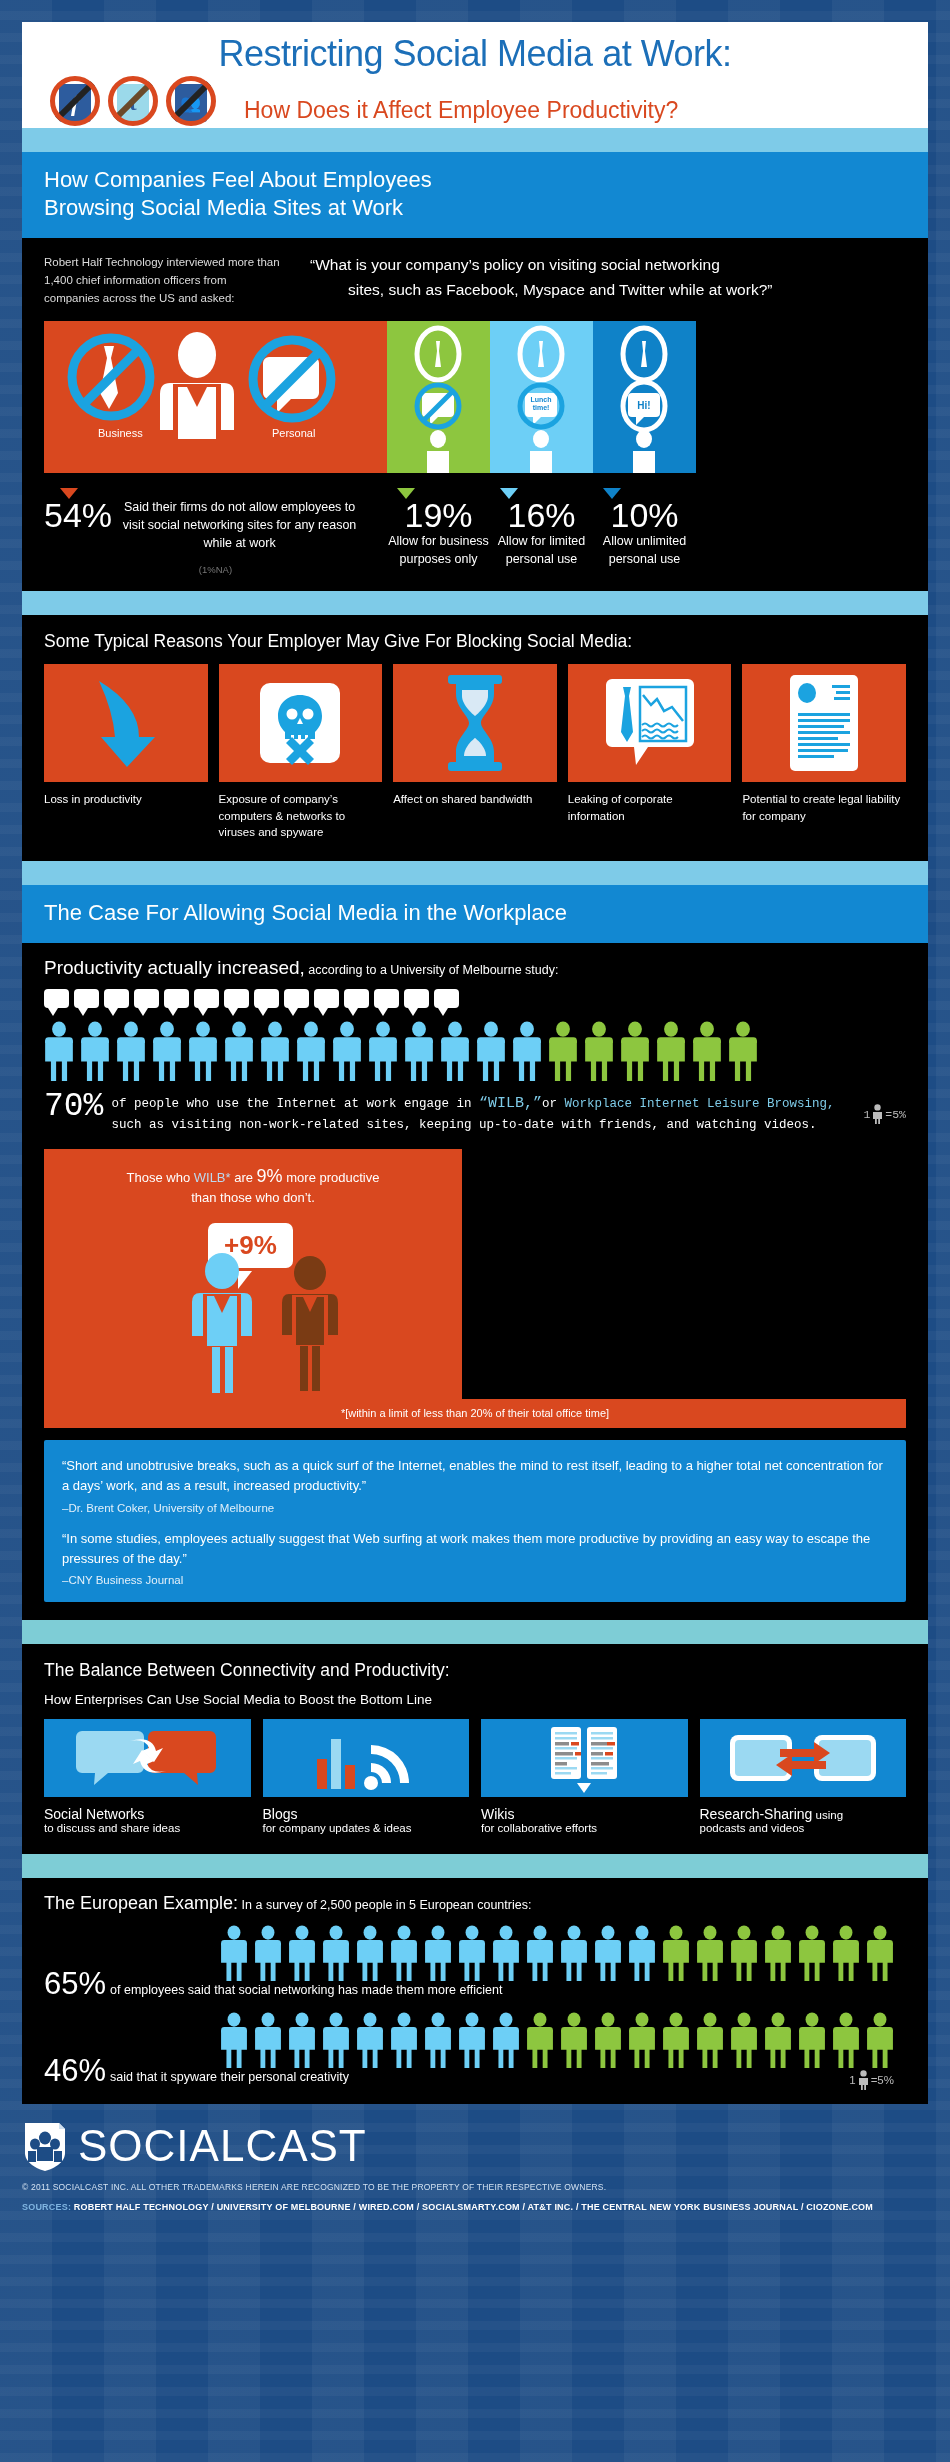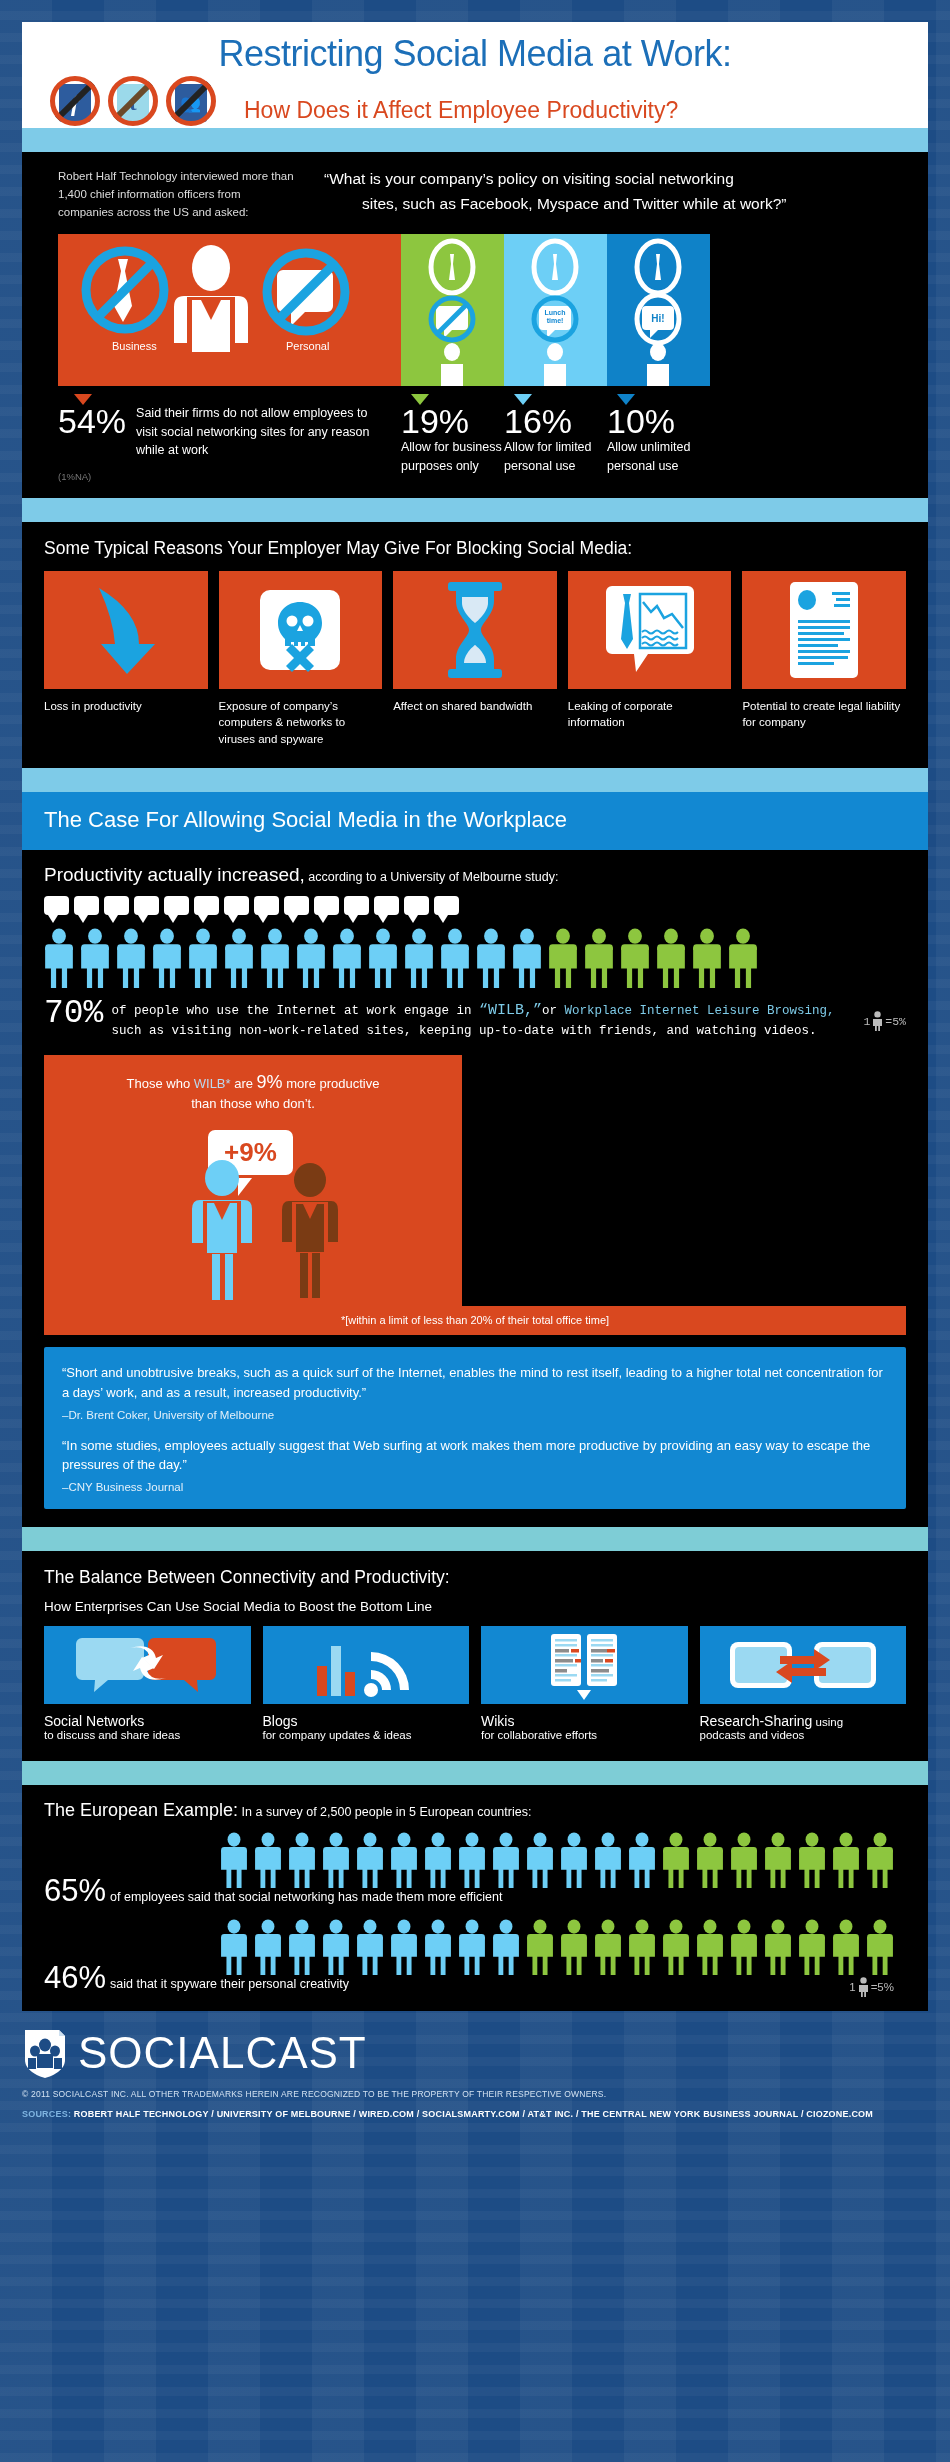--- a/index.html
+++ b/index.html
@@ -53,36 +53,36 @@
   .bar-lightblue.teal { background:#7ecdd6; }
 
   
   .sec-title {
     margin:0 22px; background:#1288d2; color:#fff;
     padding:14px 22px 16px 22px;
   }
   .sec-title .line { font-size:22px; line-height:1.28; font-weight:400; }
 
   
-  .s1 { padding: 14px 22px 16px 36px; }
+  .s1 { padding: 14px 22px 16px 22px; }
   .s1-top { display:flex; gap:26px; align-items:flex-start; }
   .s1-left { width:240px; color:#ddd; font-size:11.5px; line-height:1.55; padding-top:2px;}
   .s1-q { color:#fff; font-size:15.5px; line-height:1.6; padding-top:1px;}
   .s1-q .l2 { display:block; padding-left:38px; }
 
   .bars { display:flex; margin-top:13px; height:152px; }
   .bar { position:relative; overflow:hidden; }
   .bar.b1 { flex:0 0 343px; background:#d9481f; }
   .bar.b2 { flex:0 0 103px; background:#8dc63f; }
   .bar.b3 { flex:0 0 103px; background:#6dcff6; }
   .bar.b4 { flex:0 0 103px; background:#0f82c8; }
 
   .bar-label { position:absolute; color:#fff; font-size:11px; }
 
-  .pct-row { display:flex; margin-top:8px; }
+  .pct-row { display:flex; margin-top:15px;text-align:center; }
   .pct-col { position:relative; padding-top:10px;}
   .tri { position:absolute; top:0; left:18px; width:0;height:0;
          border-left:9px solid transparent; border-right:9px solid transparent; }
   .pct-big { color:#fff; font-size:34px; font-weight:400; line-height:1; }
   .pct-sm { color:#fff; font-size:12.5px; line-height:1.45; }
   .na { color:#777; font-size:9.5px; margin-top:12px;}
 
   
   .s2 { padding: 16px 22px 20px 22px; }
   .s2 h2 { color:#fff; font-size:17.5px; font-weight:400; margin-bottom:12px;}
@@ -176,20 +176,24 @@
           <div class="slash"></div>
             <div class="ban"></div>
         </div>
       </div>
       <div class="header-sub">How Does it Affect Employee Productivity?</div>
     </div>
   </div>
 
   <div class="bar-lightblue"></div>
 
+  <div class="sec-title">
+    <div class="line">How Companies Feel About Employees</div>
+    <div class="line">Browsing Social Media Sites at Work</div>
+  </div>
 
   <div class="panel s1">
     <div class="s1-top">
       <div class="s1-left">Robert Half Technology interviewed more than 1,400 chief information officers from companies across the US and asked:</div>
       <div class="s1-q">
         <span>“What is your company’s policy on visiting social networking</span>
         <span class="l2">sites, such as Facebook, Myspace and Twitter while at work?”</span>
       </div>
     </div>
 

